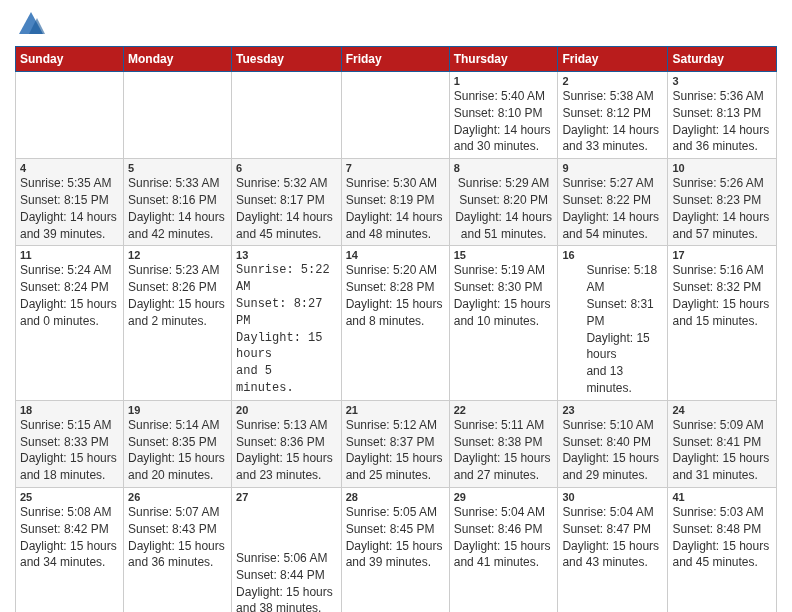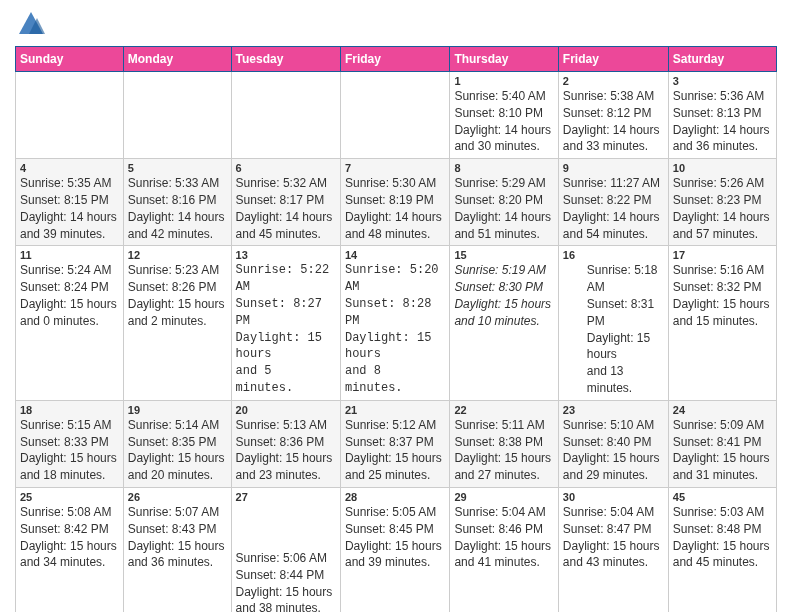--- a/index.html
+++ b/index.html
@@ -54,21 +54,21 @@
     .subtitle {
       font-size: 14px;
       color: #555;
     }
     .calendar {
       width: 100%;
       border-collapse: collapse;
       border: 1px solid #ccc;
     }
     .calendar th {
-      background: #ec4899;
+      background: #b91c1c;
       color: #fff;
       font-size: 12px;
       font-weight: bold;
       padding: 5px 4px;
       text-align: left;
       border: 1px solid #1a5a9a;
     }
     .calendar td {
       vertical-align: top;
       border: 1px solid #ccc;
@@ -184,28 +184,28 @@
           </td>
           <td>
             <span class="day-number">7</span>
             <div class="day-info" style="white-space: pre-line;">Sunrise: 5:30 AM
 Sunset: 8:19 PM
 Daylight: 14 hours
 and 48 minutes.</div>
           </td>
           <td>
             <span class="day-number">8</span>
-            <div class="day-info" style="white-space: pre-line;">Sunrise: 5:29 AM
+            <div class="day-info" style="white-space: pre-line; text-align: center;">Sunrise: 5:29 AM
 Sunset: 8:20 PM
 Daylight: 14 hours
 and 51 minutes.</div>
           </td>
           <td>
             <span class="day-number">9</span>
-            <div class="day-info" style="white-space: pre-line;">Sunrise: 11:27 AM
+            <div class="day-info" style="white-space: pre-line;">Sunrise: 5:27 AM
 Sunset: 8:22 PM
 Daylight: 14 hours
 and 54 minutes.</div>
           </td>
           <td>
             <span class="day-number">10</span>
             <div class="day-info" style="white-space: pre-line;">Sunrise: 5:26 AM
 Sunset: 8:23 PM
 Daylight: 14 hours
 and 57 minutes.</div>
@@ -228,28 +228,28 @@
           </td>
           <td>
             <span class="day-number">13</span>
             <div class="day-info" style="white-space: pre-line; font-family: Liberation Mono, monospace;">Sunrise: 5:22 AM
 Sunset: 8:27 PM
 Daylight: 15 hours
 and 5 minutes.</div>
           </td>
           <td>
             <span class="day-number">14</span>
-            <div class="day-info" style="white-space: pre-line; font-family: Liberation Mono, monospace;">Sunrise: 5:20 AM
+            <div class="day-info" style="white-space: pre-line;">Sunrise: 5:20 AM
 Sunset: 8:28 PM
 Daylight: 15 hours
 and 8 minutes.</div>
           </td>
           <td>
             <span class="day-number">15</span>
-            <div class="day-info" style="white-space: pre-line; font-style: italic;">Sunrise: 5:19 AM
+            <div class="day-info" style="white-space: pre-line;">Sunrise: 5:19 AM
 Sunset: 8:30 PM
 Daylight: 15 hours
 and 10 minutes.</div>
           </td>
           <td>
             <span class="day-number">16</span>
             <div class="day-info" style="white-space: pre-line; margin-left: 24px;">Sunrise: 5:18 AM
 Sunset: 8:31 PM
 Daylight: 15 hours
 and 13 minutes.</div>
@@ -350,21 +350,21 @@
 and 41 minutes.</div>
           </td>
           <td>
             <span class="day-number">30</span>
             <div class="day-info" style="white-space: pre-line;">Sunrise: 5:04 AM
 Sunset: 8:47 PM
 Daylight: 15 hours
 and 43 minutes.</div>
           </td>
           <td>
-            <span class="day-number">45</span>
+            <span class="day-number">41</span>
             <div class="day-info" style="white-space: pre-line;">Sunrise: 5:03 AM
 Sunset: 8:48 PM
 Daylight: 15 hours
 and 45 minutes.</div>
           </td>
         </tr>
       </tbody>
   </table>
 </div>
 

